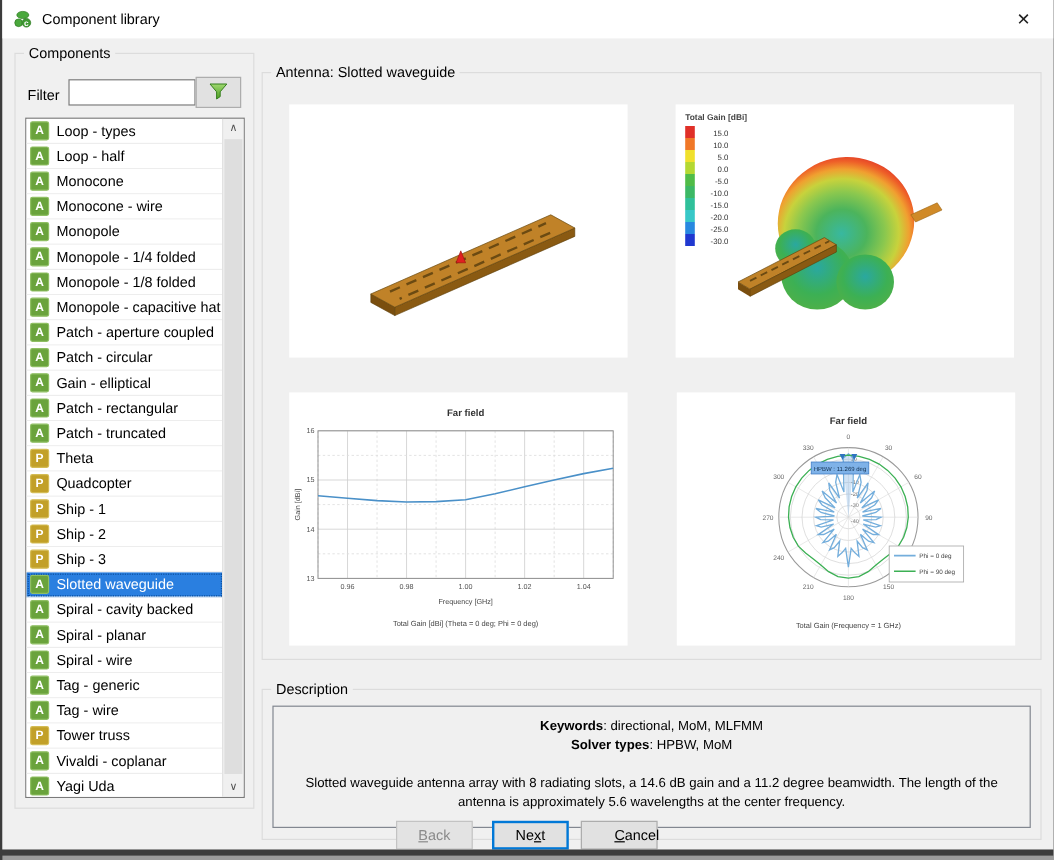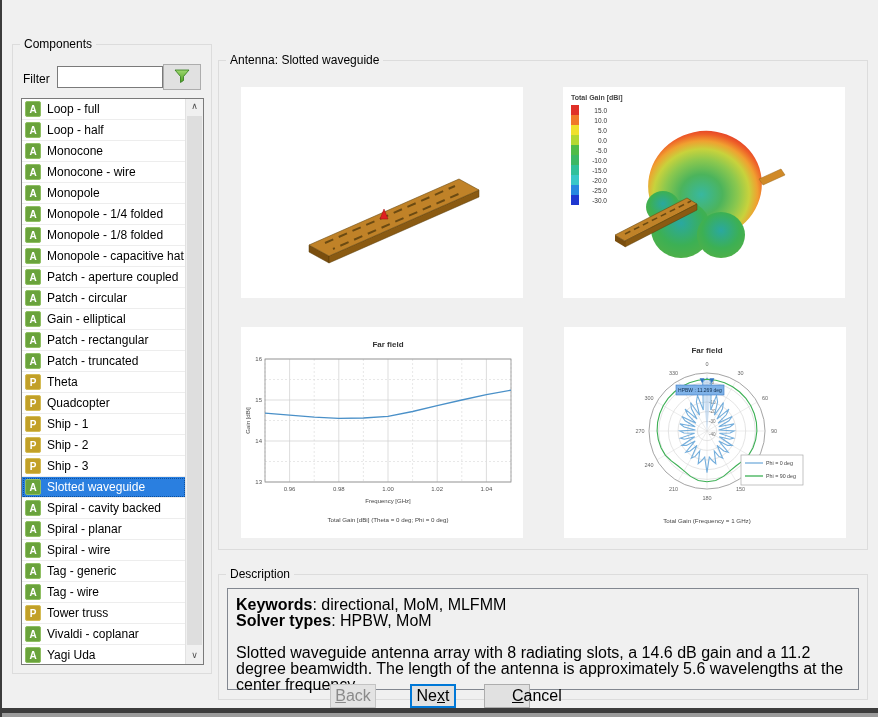--- a/index.html
+++ b/index.html
@@ -30,37 +30,49 @@
   .scroll-arrow{position:absolute;left:0;width:17px;height:16px;font-size:9px;color:#505050;text-align:center;line-height:15px;}
   .scroll-up{top:0;} .scroll-down{bottom:0;}
   .scroll-thumb{position:absolute;left:1px;top:17px;width:15px;height:529px;background:#dedede;}
   
   .gb-preview{left:216px;top:60px;width:648px;height:488px;}
   .img-panel{position:absolute;width:282px;height:211px;background:#ffffff;}
   .p-model{left:22px;top:26px;} .p-gain3d{left:344px;top:26px;}
   .p-line{left:22px;top:266px;} .p-polar{left:345px;top:266px;}
   
   .gb-desc{left:216px;top:534px;width:648px;height:124px;margin-top:40px;}
-  .desc-inner{position:absolute;left:8px;top:13px;width:614px;height:84px;border:1px solid #828790;background:#f0f0f0;padding:8px;font-size:16px;color:#000;line-height:16px;}
+  .desc-inner{position:absolute;left:8px;top:13px;width:614px;height:84px;border:1px solid #828790;background:#f0f0f0;padding:8px;font-size:11px;color:#000;line-height:16px;text-align:center;}
   .desc-body{margin-top:16px;}
   
-  .dlg-btn{position:absolute;top:684px;width:46px;height:24px;font-size:16px;font-family:"Liberation Sans",sans-serif;background:#e1e1e1;border:1px solid #adadad;color:#000;padding:0;}
+  .dlg-btn{position:absolute;top:684px;width:64px;height:24px;font-size:12px;font-family:"Liberation Sans",sans-serif;background:#e1e1e1;border:1px solid #adadad;color:#000;padding:0;}
   .btn-back{left:328px;background:#e3e3e3;border-color:#c3c3c3;color:#8a8a8a;}
   .btn-next{left:408px;border:2px solid #0078d7;}
   .btn-cancel{left:482px;padding-left:27px;}
   .mn{text-decoration:underline;}
   svg text{font-family:"Liberation Sans",sans-serif;}
 </style>
 </head>
 <body>
 
 <div class="screen">
   <div class="edge-left"></div>
   <div class="window">
 
+    <div class="titlebar">
+      <span class="app-icon">
+        <svg width="16" height="16" viewBox="0 0 16 16">
+          <ellipse cx="8" cy="4.5" rx="5" ry="3" fill="#4aa83c" stroke="#2e7a22" stroke-width="0.6"></ellipse>
+          <ellipse cx="4.5" cy="11" rx="3.2" ry="3.2" fill="#4aa83c" stroke="#2e7a22" stroke-width="0.6"></ellipse>
+          <ellipse cx="11" cy="11" rx="3.6" ry="3.6" fill="#3e9a32" stroke="#2e7a22" stroke-width="0.6"></ellipse>
+          <text x="11" y="13.4" font-size="7" fill="#fff" text-anchor="middle" font-weight="bold">c</text>
+        </svg>
+      </span>
+      <span class="title-text">Component library</span>
+      <span class="close-btn">✕</span>
+    </div>
 
     <div class="groupbox gb-components">
       <span class="gb-label">Components</span>
       <span class="filter-label">Filter</span>
       <input class="filter-input" type="text" value="" style="">
       <button class="filter-btn">
         <span>
           <svg width="18" height="18" viewBox="0 0 18 18">
             <defs>
                 <linearGradient id="funnelg" x1="0" y1="0" x2="0" y2="1">
@@ -69,21 +81,21 @@
                 </linearGradient>
               </defs>
             <polygon points="2,3 16,3 10.5,9.5 10.5,13.5 7.5,15.5 7.5,9.5" fill="url(#funnelg)" stroke="#2f7a18" stroke-width="0.8"></polygon>
           </svg>
         </span>
       </button>
       <div class="listbox">
         <div class="list-items" id="component-list">
             <div class="list-row">
               <span class="badge badge-A">A</span>
-              <span>Loop - full</span>
+              <span>Loop - types</span>
             </div>
             <div class="list-row">
               <span class="badge badge-A">A</span>
               <span>Loop - half</span>
             </div>
             <div class="list-row">
               <span class="badge badge-A">A</span>
               <span>Monocone</span>
             </div>
             <div class="list-row">

